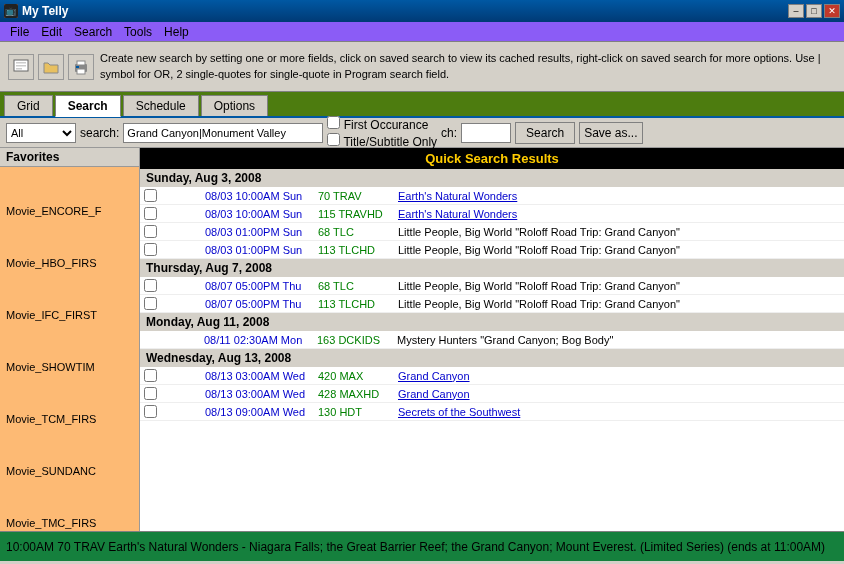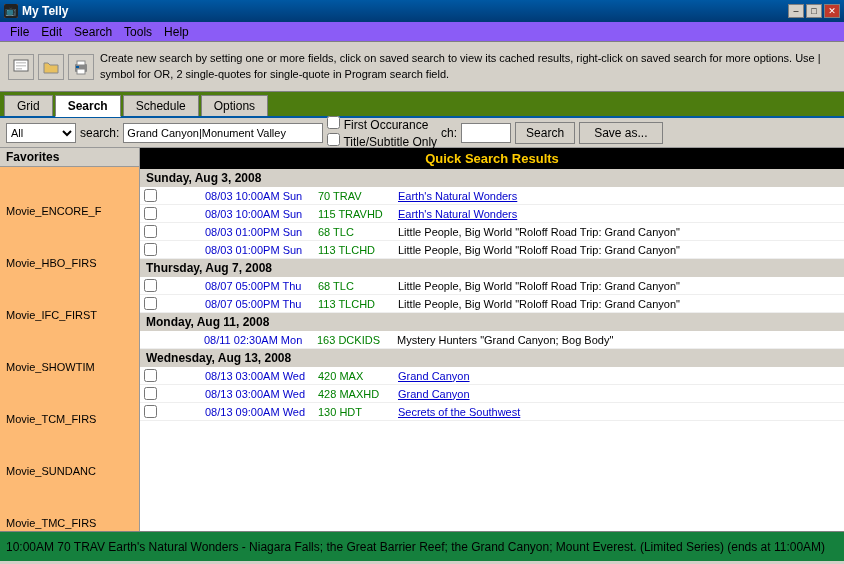--- a/index.html
+++ b/index.html
@@ -101,21 +101,21 @@
       width: 200px; height: 20px; border: 1px solid #808080; font-size: 11px; padding: 1px 3px;
     }
     .search-bar input[type="checkbox"] { margin: 0; }
     .checkbox-group { display: flex; flex-direction: column; font-size: 10px; gap: 1px; }
     .search-bar .ch-input { width: 50px; height: 20px; border: 1px solid #808080; padding: 1px 3px; }
     .search-btn {
       height: 22px; padding: 0 10px; background: #d4d0c8; border: 1px solid #808080;
       cursor: pointer; font-size: 12px;
     }
     .saveas-btn {
-      height: 22px; padding: 0 14px; background: #d4d0c8; border: 1px solid #808080;
+      height: 22px; padding: 0 4px; background: #d4d0c8; border: 1px solid #808080;
       cursor: pointer; font-size: 12px;
     }
 
     
     .content-area {
       display: flex;
       flex: 1;
       overflow: hidden;
     }
 

